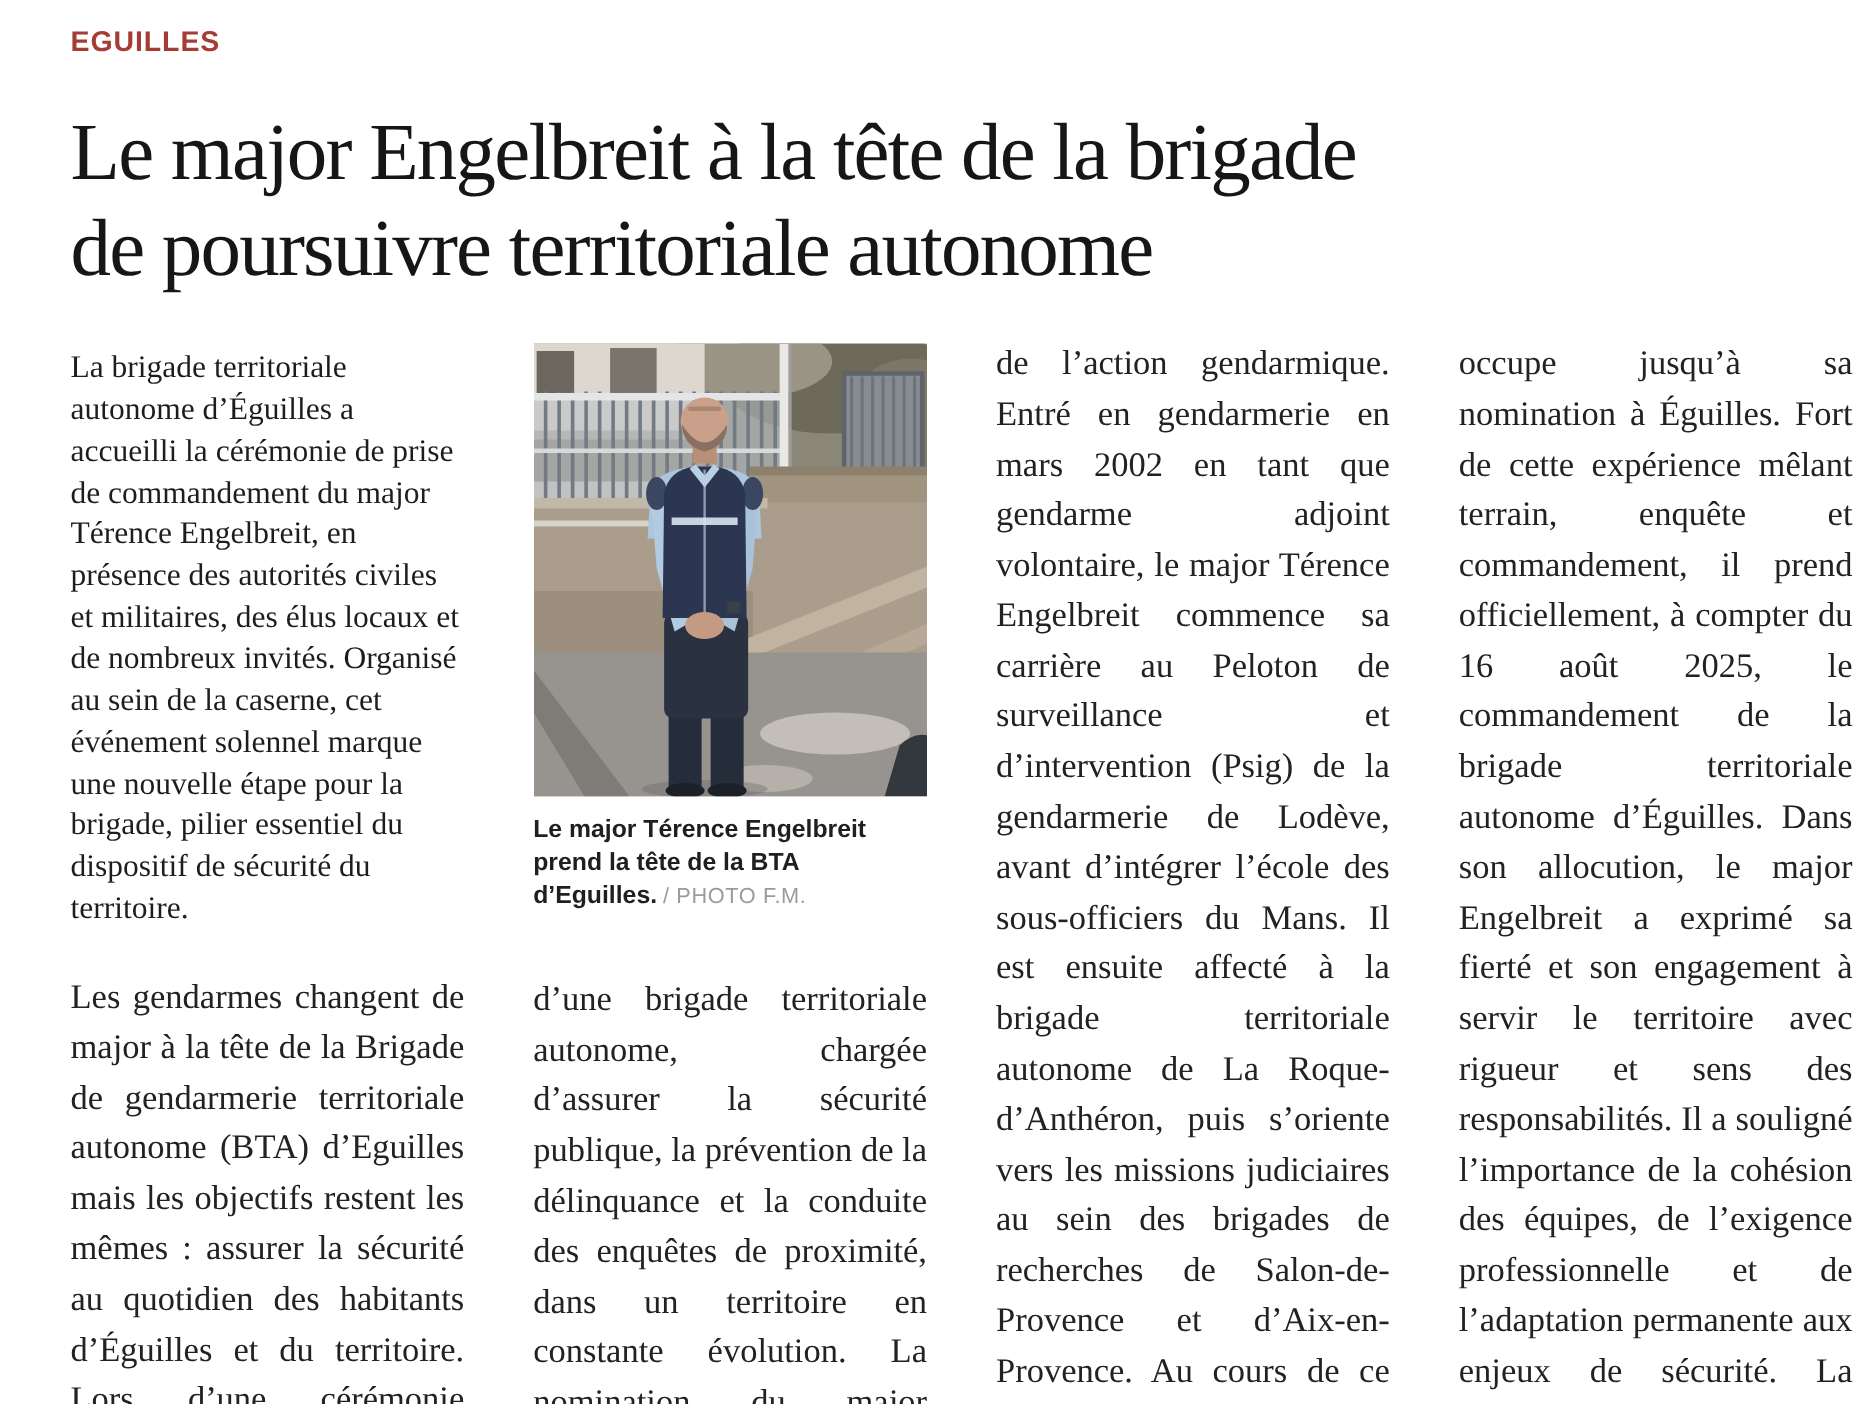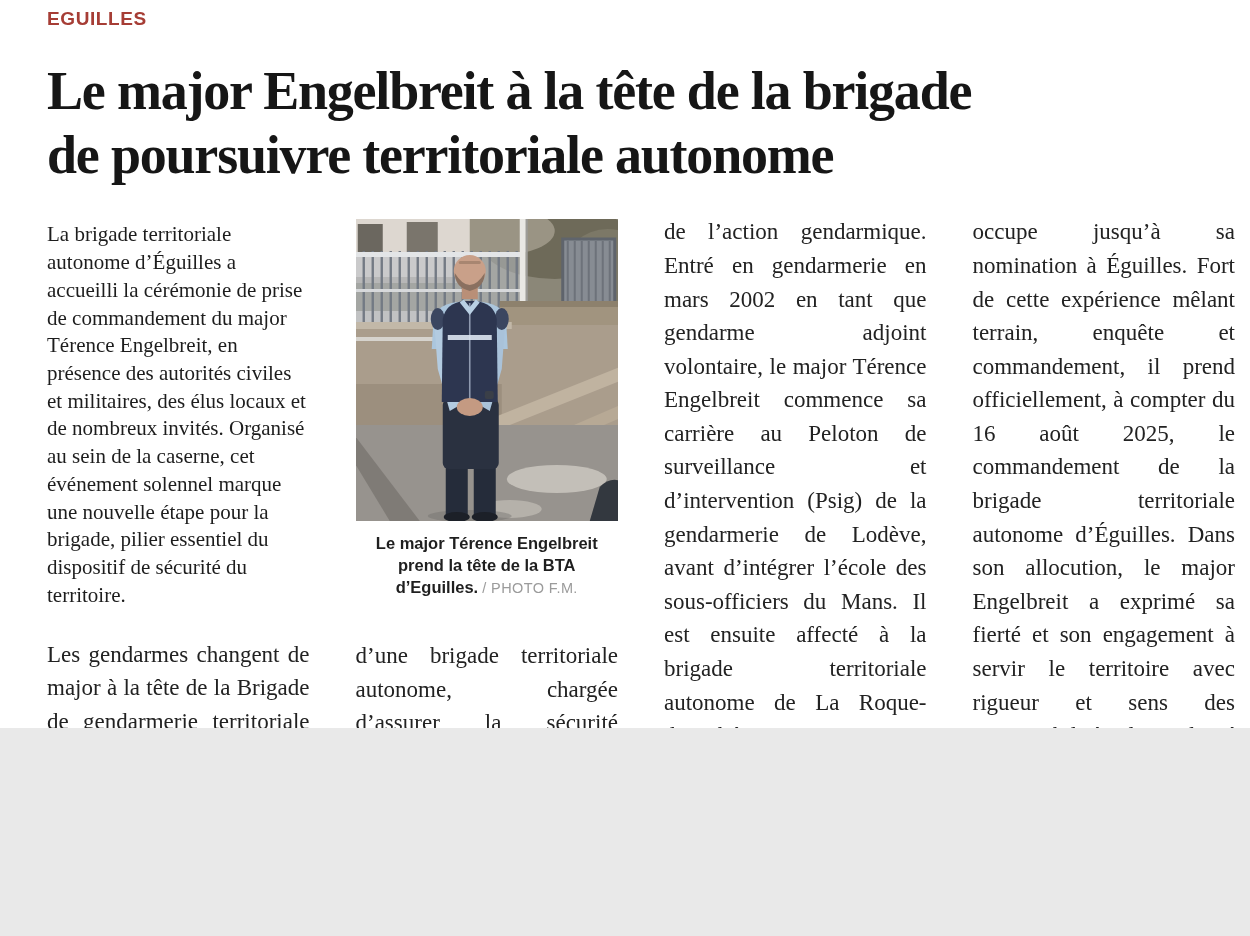--- a/index.html
+++ b/index.html
@@ -1,38 +1,38 @@
 <!DOCTYPE html>
 <html lang="fr" style="--kicker-red: #a63d35; --headline-black: #161616; --body-text: #222222; --credit-gray: #9b9b9b;"><head>
 <meta charset="utf-8">
 <style>
   html, body { margin: 0; padding: 0; background: #e9e9e9; }
   .page {
     position: relative;
     width: 1250px;
-    height: 728px;
+    height: 936px;
     margin: 0 auto;
     background: #ffffff;
     overflow: hidden;
     box-sizing: border-box;
-    padding: 8px 15px 0 47px;
+    padding: 18px 15px 0 47px;
     font-family: "Liberation Serif", serif;
     color: #222;
   }
   .kicker {
     font-family: "Liberation Sans", sans-serif;
     font-weight: 700;
     font-size: 19px;
     letter-spacing: 0.6px;
     color: var(--kicker-red, #a63d35);
   }
   .headline {
     margin: 30px 0 0 0;
     font-family: "Liberation Serif", serif;
-    font-weight: 700;
+    font-weight: 400;
     font-size: 54px;
     line-height: 1.18;
     letter-spacing: -1.2px;
     color: var(--headline-black, #161616);
   }
   .headline .hl-line { display: block; }
   .columns {
     margin-top: 28px;
     display: grid;
     grid-template-columns: repeat(4, 1fr);
@@ -48,21 +48,21 @@
     margin: 0;
     font-size: 23px;
     line-height: 1.46;
     text-align: justify;
     hyphens: auto;
     -webkit-hyphens: auto;
     color: var(--body-text, #222222);
   }
   .col1-body { margin-top: 28px; }
   .col2-body { margin-top: 40px; font-family: Liberation Serif, serif; }
-  figure { margin: 0; padding: 0; text-align: center; }
+  figure { margin: 0; padding: 0; }
   .photo {
     width: 100%;
     height: 302px;
     overflow: hidden;
     background: #c9c5bf;
     margin-top: 4px;
   }
   .photo svg { display: block; width: 100%; height: 100%; }
   figcaption {
     margin-top: 12px;

